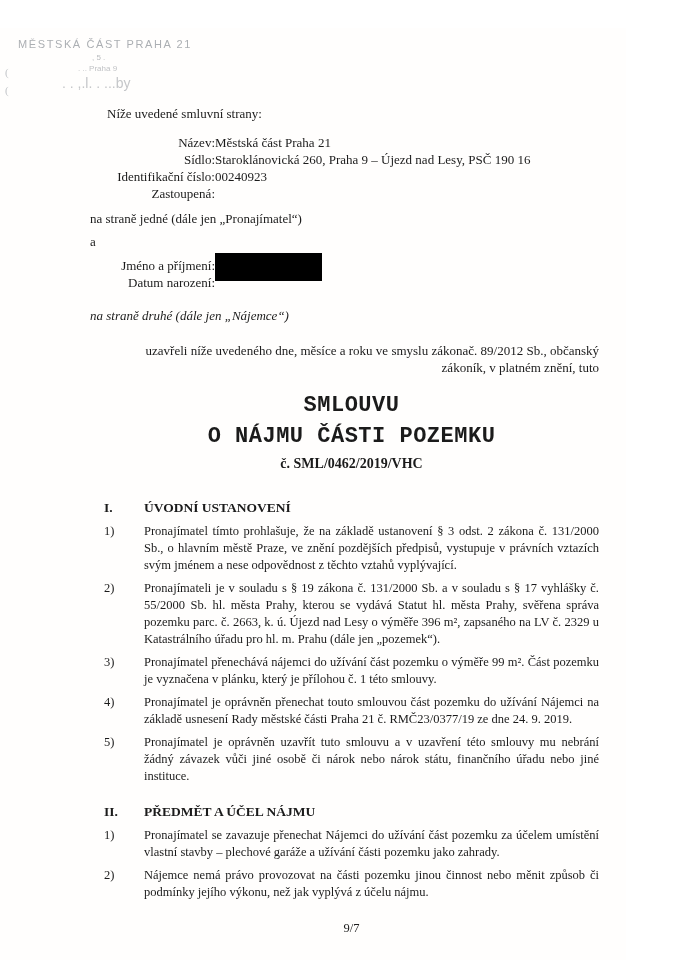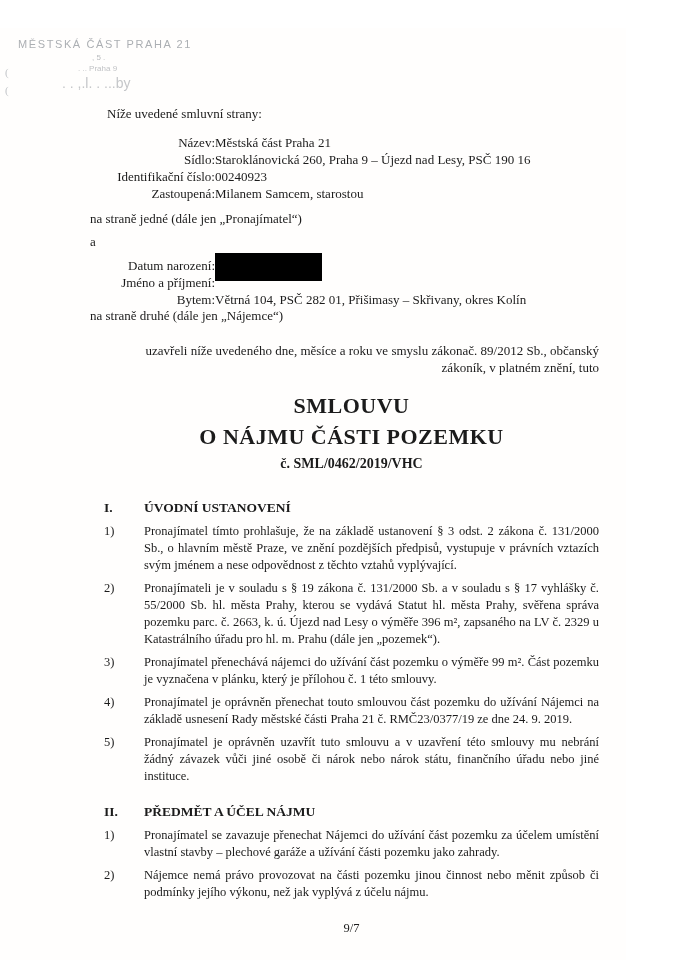--- a/index.html
+++ b/index.html
@@ -21,28 +21,28 @@
 
   .party{position:absolute;left:90px;font-size:13px;line-height:17px;width:520px;}
   .party .prow{display:flex;}
   .plabel{flex:0 0 125px;text-align:right;}
   .pvalue{flex:1;}
   .landlord{top:106px;}
   .party-suffix{position:absolute;left:90px;font-size:13px;}
   .landlord-suffix{top:183px;}
   .conj{position:absolute;left:90px;top:206px;font-size:13px;}
   .tenant{top:229px;}
-  .tenant-suffix{top:280px;}
+  .tenant-suffix{top:280px;font-style:italic;}
   .redaction{position:absolute;left:215px;top:225px;width:107px;height:28px;background:#000;}
 
   .closing{position:absolute;left:104px;top:314px;width:495px;text-align:right;
            font-size:13px;line-height:17px;}
 
   .title-wrap{position:absolute;left:104px;top:362px;width:495px;text-align:center;}
-  .title-main{font-size:22px;font-weight:bold;letter-spacing:.5px;line-height:31px;}
+  .title-main{font-size:22px;font-weight:bold;letter-spacing:.5px;line-height:31px;font-family:Liberation Mono, monospace;}
   .title-number{font-size:14px;font-weight:bold;margin-top:4px;}
 
   .doc-body{position:absolute;left:104px;top:471px;width:495px;
             font-size:12.5px;line-height:17px;}
   .sec-head{display:flex;font-weight:bold;font-size:13.5px;margin-bottom:7px;}
   .sec-num{flex:0 0 40px;}
   .para{display:flex;margin-top:6px;}
   .para-num{flex:0 0 40px;}
   .para-text{flex:1;text-align:justify;}
   .section + .section{margin-top:18px;}
@@ -73,39 +73,34 @@
     <div class="prow">
       <span class="plabel">Sídlo:</span>
       <span class="pvalue">Staroklánovická 260, Praha 9 – Újezd nad Lesy, PSČ 190 16</span>
     </div>
     <div class="prow">
       <span class="plabel">Identifikační číslo:</span>
       <span class="pvalue">00240923</span>
     </div>
     <div class="prow">
       <span class="plabel">Zastoupená:</span>
-      <span class="pvalue">Milanem Samcem, starostou</span>
     </div>
   </div>
   <div class="party-suffix landlord-suffix">na straně jedné (dále jen „Pronajímatel“)</div>
 
   <div class="conj">a</div>
 
   <div class="party tenant">
     <div class="prow">
-      <span class="plabel">Datum narození:</span>
-      <span class="pvalue"></span>
-    </div>
-    <div class="prow">
       <span class="plabel">Jméno a příjmení:</span>
       <span class="pvalue"></span>
     </div>
     <div class="prow">
-      <span class="plabel">Bytem:</span>
-      <span class="pvalue">Větrná 104, PSČ 282 01, Přišimasy – Skřivany, okres Kolín</span>
+      <span class="plabel">Datum narození:</span>
+      <span class="pvalue"></span>
     </div>
   </div>
   <div class="redaction"></div>
   <div class="party-suffix tenant-suffix">na straně druhé (dále jen „Nájemce“)</div>
 
   <div class="closing">uzavřeli níže uvedeného dne, měsíce a roku ve smyslu zákonač. 89/2012 Sb., občanský zákoník, v platném znění, tuto</div>
 
   <div class="title-wrap">
     <div class="title-main">SMLOUVU</div>
     <div class="title-main">O NÁJMU ČÁSTI POZEMKU</div>

